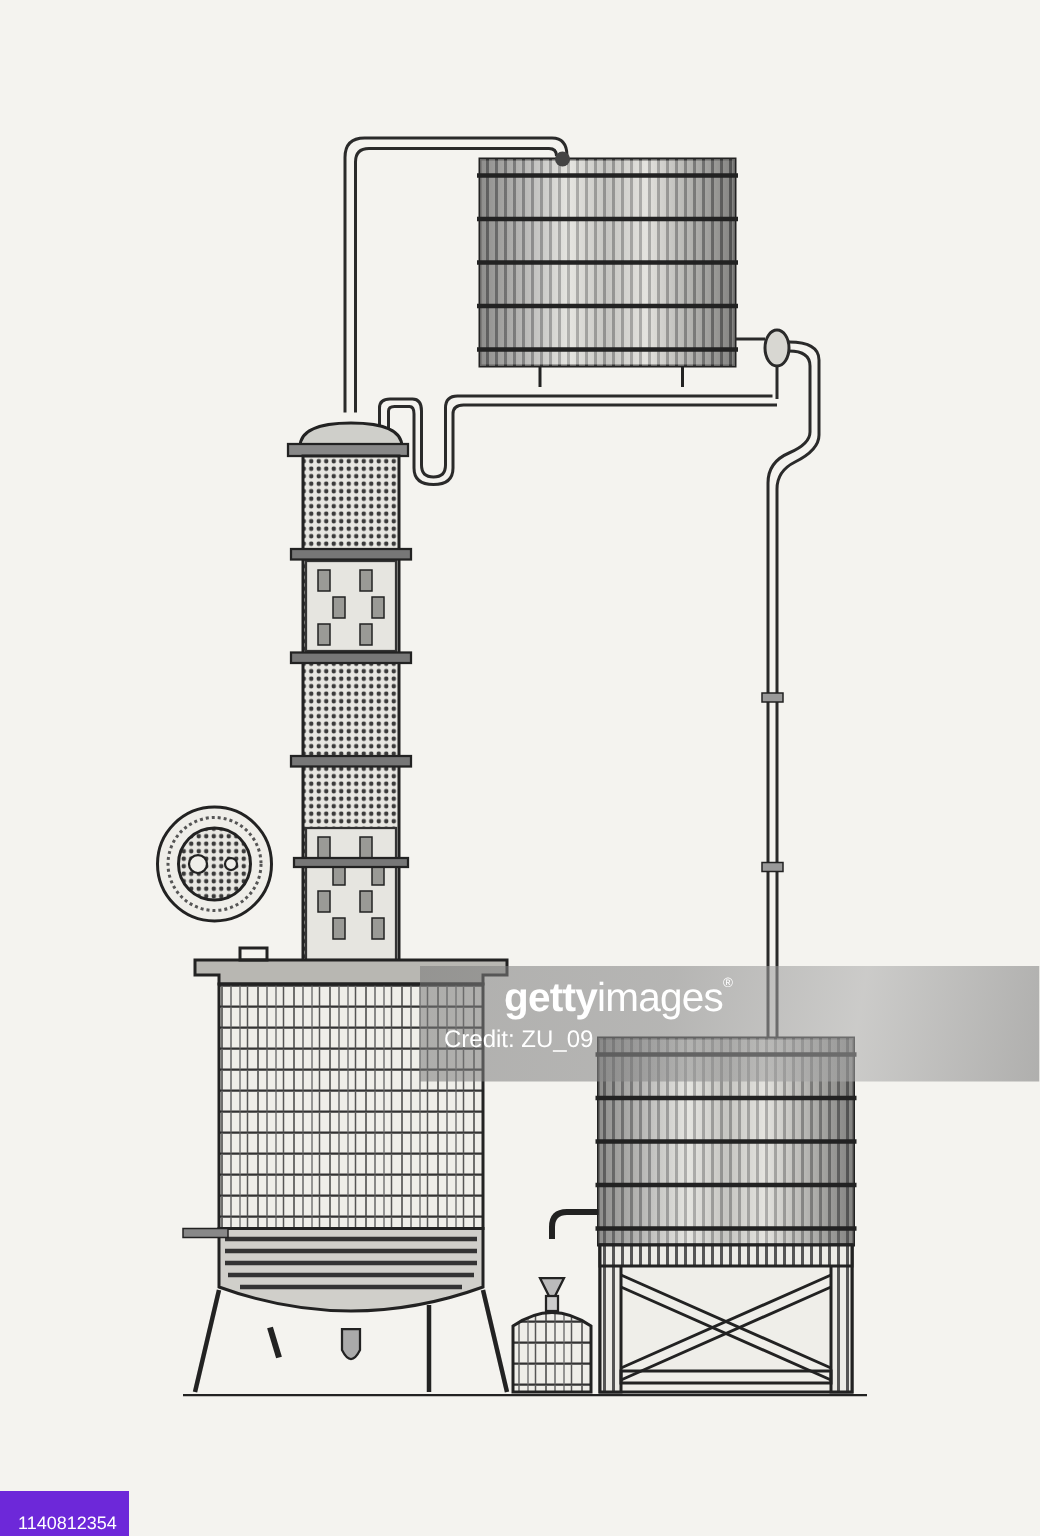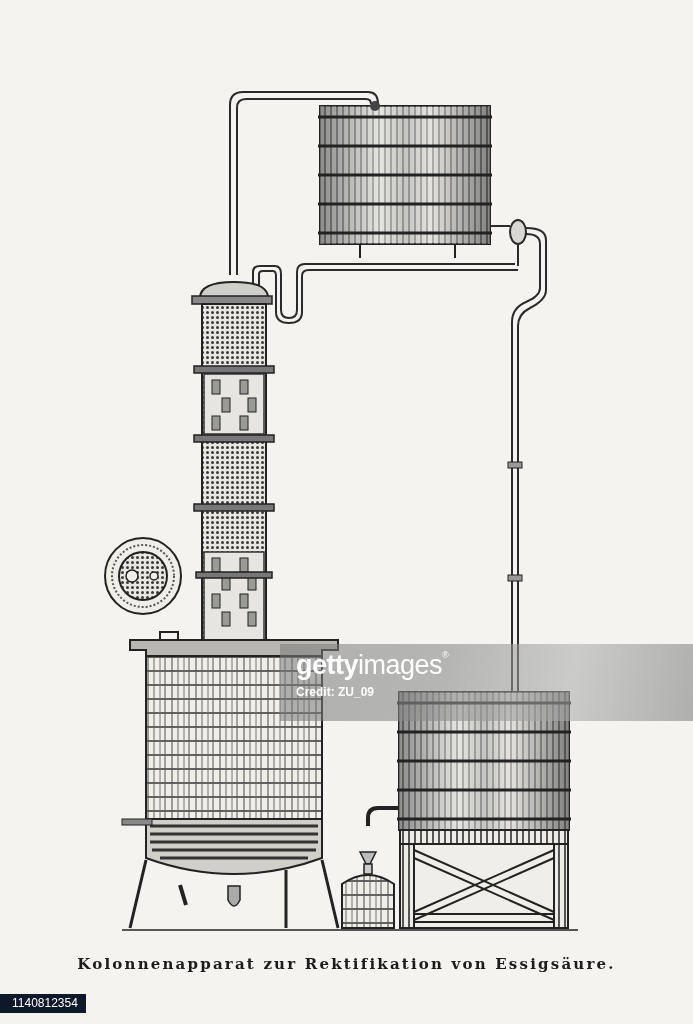--- a/index.html
+++ b/index.html
@@ -2,25 +2,25 @@
 <html><head>
   <meta charset="utf-8">
   <style>
     html, body { margin: 0; padding: 0; }
     body { width: 693px; height: 1024px; background: #f4f3ef; position: relative; overflow: hidden; font-family: "DejaVu Sans", sans-serif; }
     .stage { position: absolute; left: 0; top: 0; width: 693px; height: 1024px; }
     svg.illus { position: absolute; left: 0; top: 0; }
     .caption { position: absolute; left: 0; width: 693px; top: 955px; text-align: center; font-family: "DejaVu Serif", serif; font-size: 15px; letter-spacing: 2.2px; color: #1c1c1c; font-weight: bold; }
     .watermark { position: absolute; left: 280px; top: 644px; width: 413px; height: 77px; background: linear-gradient(100deg, rgba(120,120,120,0.55) 0%, rgba(140,140,140,0.6) 40%, rgba(170,170,170,0.55) 70%, rgba(130,130,130,0.6) 100%); }
     .watermark .brand { position: absolute; left: 16px; top: 6px; color: #fff; font-family: "Liberation Sans", sans-serif; font-size: 27px; letter-spacing: -0.5px; }
-    .watermark .brand b { font-weight: bold; }
+    .watermark .brand b { font-weight: bold; margin-left: 40px; }
     .watermark .brand span.light { font-weight: normal; margin-top: 23px; }
     .watermark .reg { font-size: 9px; vertical-align: top; }
-    .watermark .credit { position: absolute; left: 16px; top: 41px; color: #fff; font-family: "Liberation Sans", sans-serif; font-weight: bold; font-size: 12px; }
-    .idbadge { position: absolute; left: 0; top: 994px; height: 19px; padding: 0 8px 0 12px; background: #0f172a; color: #fff; font-family: "Liberation Sans", sans-serif; font-size: 12px; line-height: 19px; }
+    .watermark .credit { position: absolute; left: 16px; top: 41px; color: #fff; font-family: "Liberation Sans", sans-serif; font-weight: normal; font-size: 16px; }
+    .idbadge { position: absolute; left: 0; top: 994px; height: 19px; padding: 12px 8px 0 12px; background: #6d28d9; color: #fff; font-family: "Liberation Sans", sans-serif; font-size: 12px; line-height: 19px; }
   </style>
 </head>
 <body>
 
 <div class="stage">
   <svg class="illus" width="693" height="1024" viewBox="0 0 693 1024">
     <defs>
       <pattern id="dots" width="5" height="5" patternUnits="userSpaceOnUse">
         <rect width="5" height="5" fill="#e8e7e2"></rect>
         <circle cx="2.5" cy="2.5" r="1.5" fill="#3a3a3a"></circle>
@@ -170,21 +170,20 @@
         <rect x="400" y="830" width="168" height="14" fill="url(#vlines)"></rect>
         <path d="M414 850 L554 912 M414 858 L554 920"></path>
         <path d="M554 850 L414 912 M554 858 L414 920"></path>
         <rect x="414" y="914" width="140" height="8"></rect>
       </g>
     </g>
 
     <line x1="122" y1="930" x2="578" y2="930" stroke="#222" stroke-width="1.5"></line>
   </svg>
 
-  <div class="caption">Kolonnenapparat zur Rektifikation von Essigsäure.</div>
 
   <div class="watermark">
     <div class="brand"><b>getty</b><span class="light">images</span><span class="reg">®</span></div>
     <div class="credit">Credit: ZU_09</div>
   </div>
 
   <div class="idbadge">1140812354</div>
 </div>
 
 </body></html>

